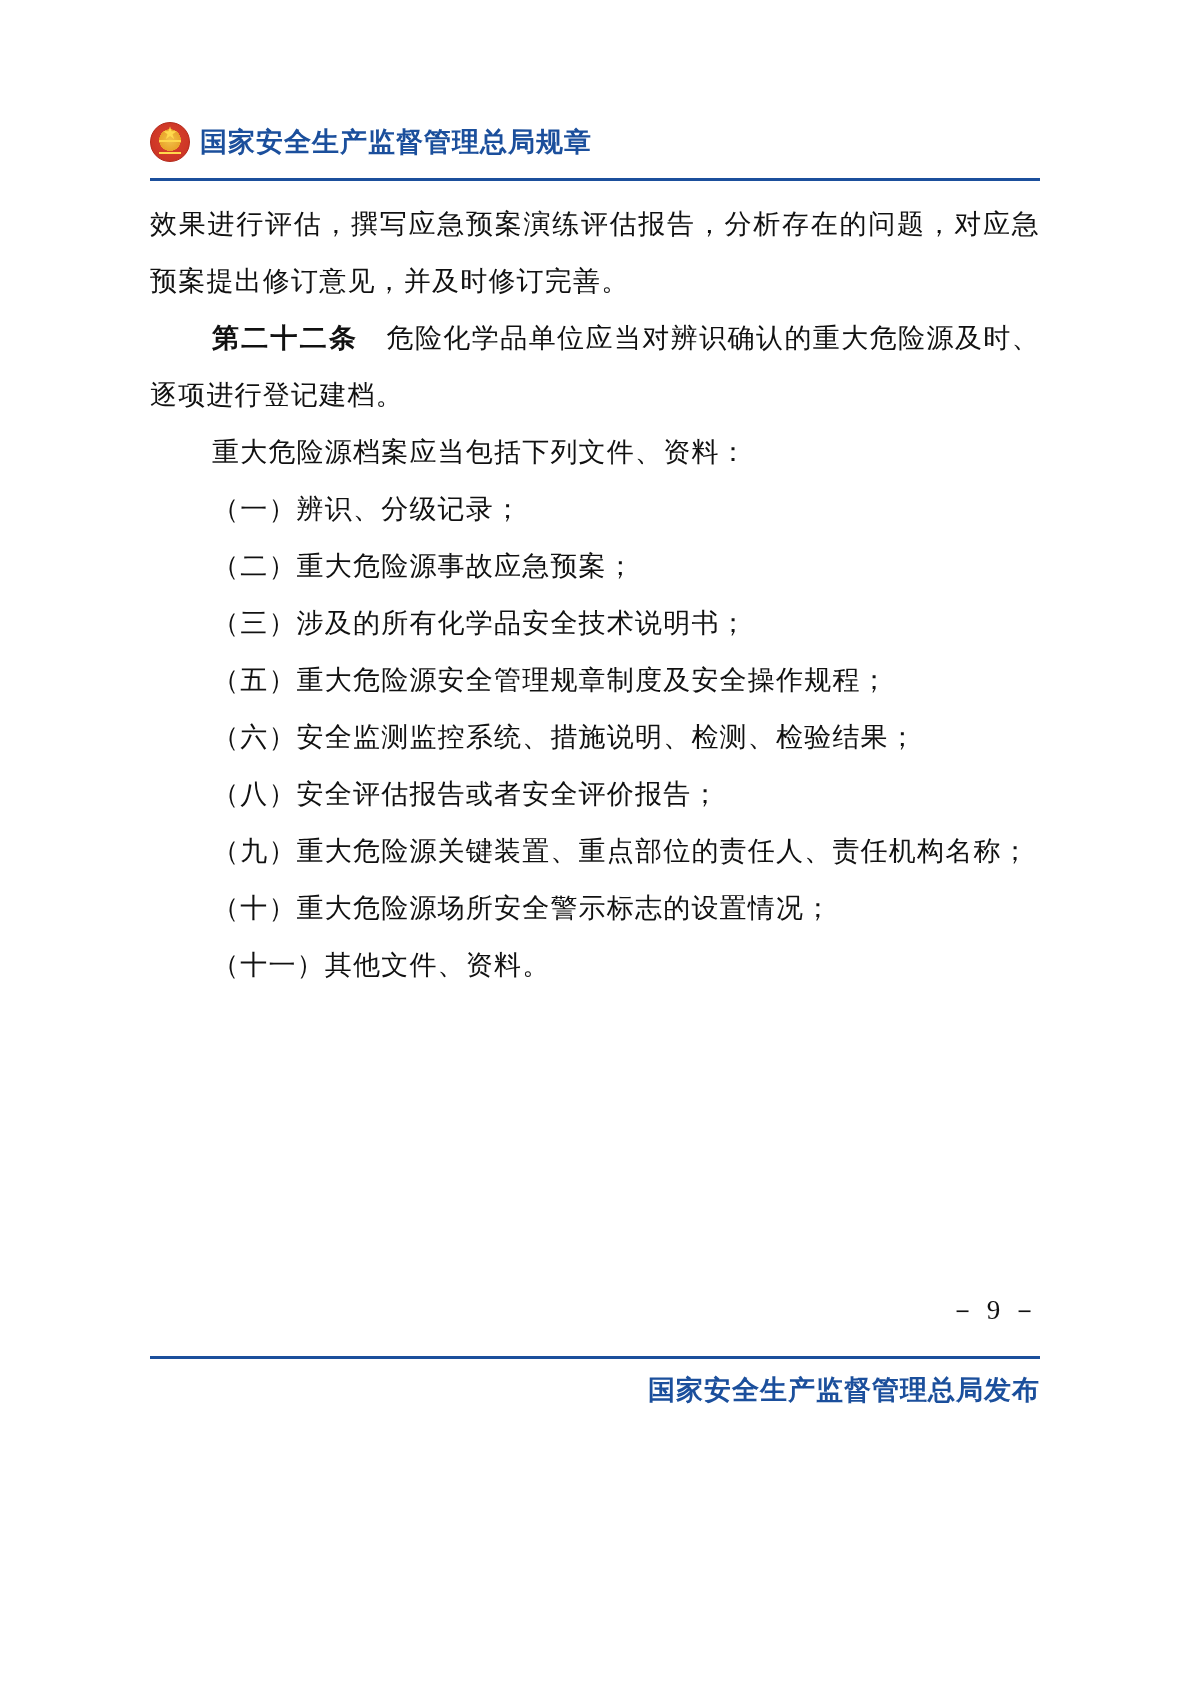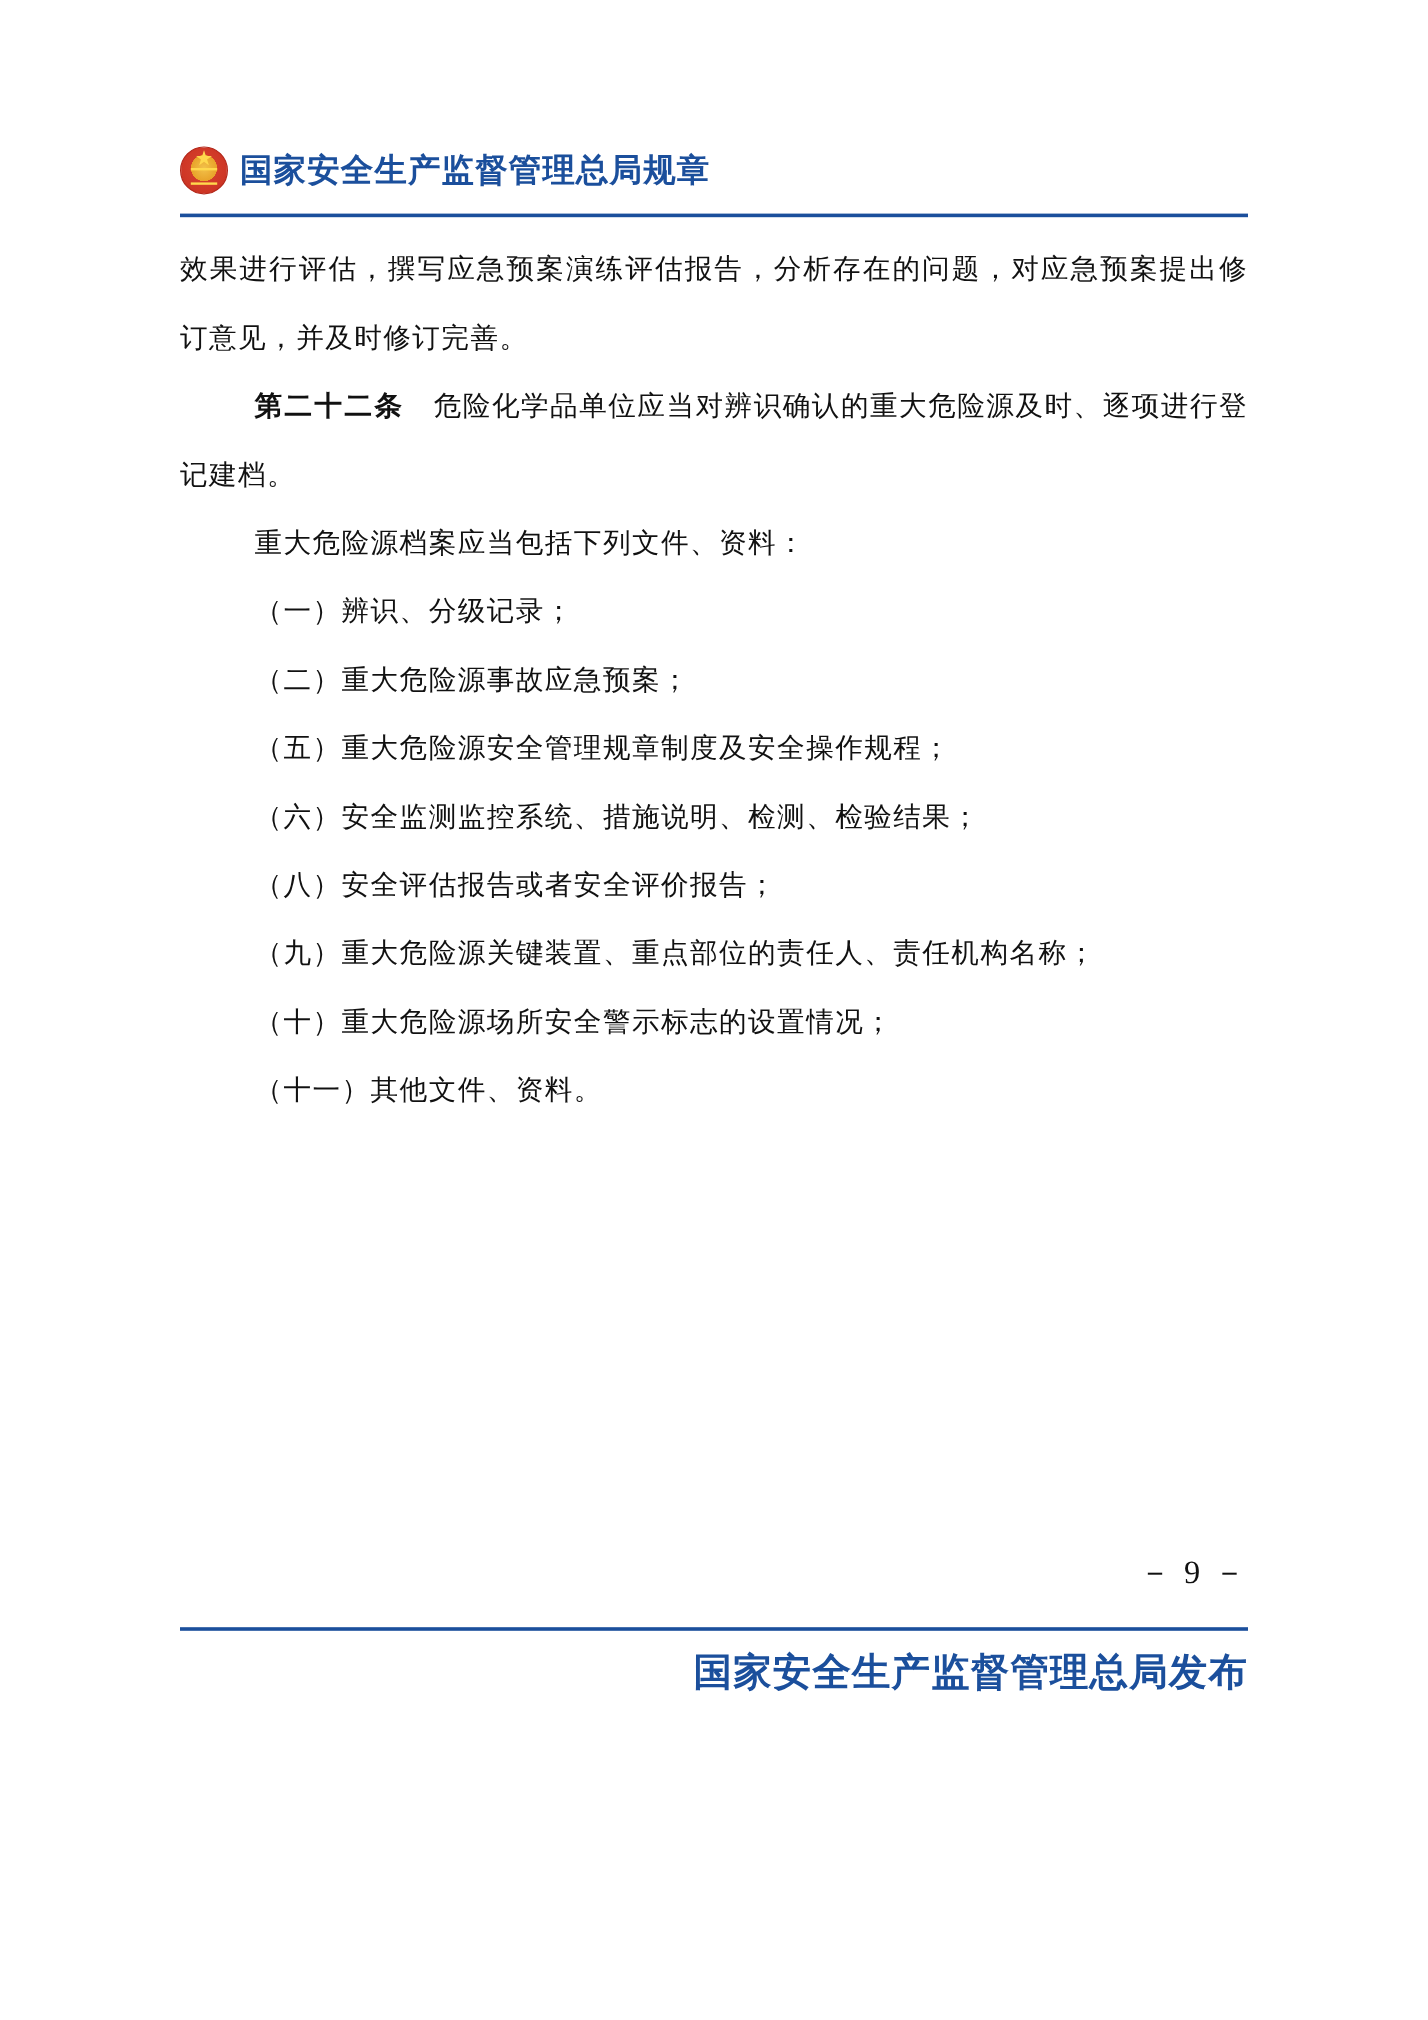--- a/index.html
+++ b/index.html
@@ -83,21 +83,21 @@
   }
 
   
   .content {
     position: absolute;
     left: 150px;
     top: 196px;
     width: 890px;
   }
   .para {
-    font-size: 23px;
+    font-size: 27px;
     line-height: 57px;
     letter-spacing: 1.2px;
     text-align: justify;
     text-justify: inter-ideograph;
     margin: 0;
     color: #111111;
     font-family: "Liberation Serif", "DejaVu Serif", serif;
   }
   .indent {
     text-indent: 62px;
@@ -127,21 +127,21 @@
     background: #1b4f9c;
   }
   .footer-issuer {
     position: absolute;
     right: 150px;
     top: 1372px;
     width: 600px;
     text-align: right;
     font-family: "Liberation Sans", "DejaVu Sans", sans-serif;
     font-weight: bold;
-    font-size: 32px;
+    font-size: 27px;
     letter-spacing: 1px;
     color: #1b4f9c;
   }
 </style>
 </head>
 <body>
 
 <div class="page">
 
   <div class="header">
@@ -153,20 +153,21 @@
   <div class="content">
 
     <p class="para">效果进行评估，撰写应急预案演练评估报告，分析存在的问题，对应急预案提出修订意见，并及时修订完善。</p>
 
     <p class="para indent"><span class="article-no">第二十二条</span>　<span>危险化学品单位应当对辨识确认的重大危险源及时、逐项进行登记建档。</span></p>
 
     <p class="para indent">重大危险源档案应当包括下列文件、资料：</p>
 
     <p class="para indent">（一）辨识、分级记录；</p>
     <p class="para indent">（二）重大危险源事故应急预案；</p>
+    <p class="para indent">（三）涉及的所有化学品安全技术说明书；</p>
     <p class="para indent">（五）重大危险源安全管理规章制度及安全操作规程；</p>
     <p class="para indent">（六）安全监测监控系统、措施说明、检测、检验结果；</p>
     <p class="para indent">（八）安全评估报告或者安全评价报告；</p>
     <p class="para indent">（九）重大危险源关键装置、重点部位的责任人、责任机构名称；</p>
     <p class="para indent">（十）重大危险源场所安全警示标志的设置情况；</p>
     <p class="para indent">（十一）其他文件、资料。</p>
 
   </div>
 
   <div class="page-number">－ 9 －</div>

